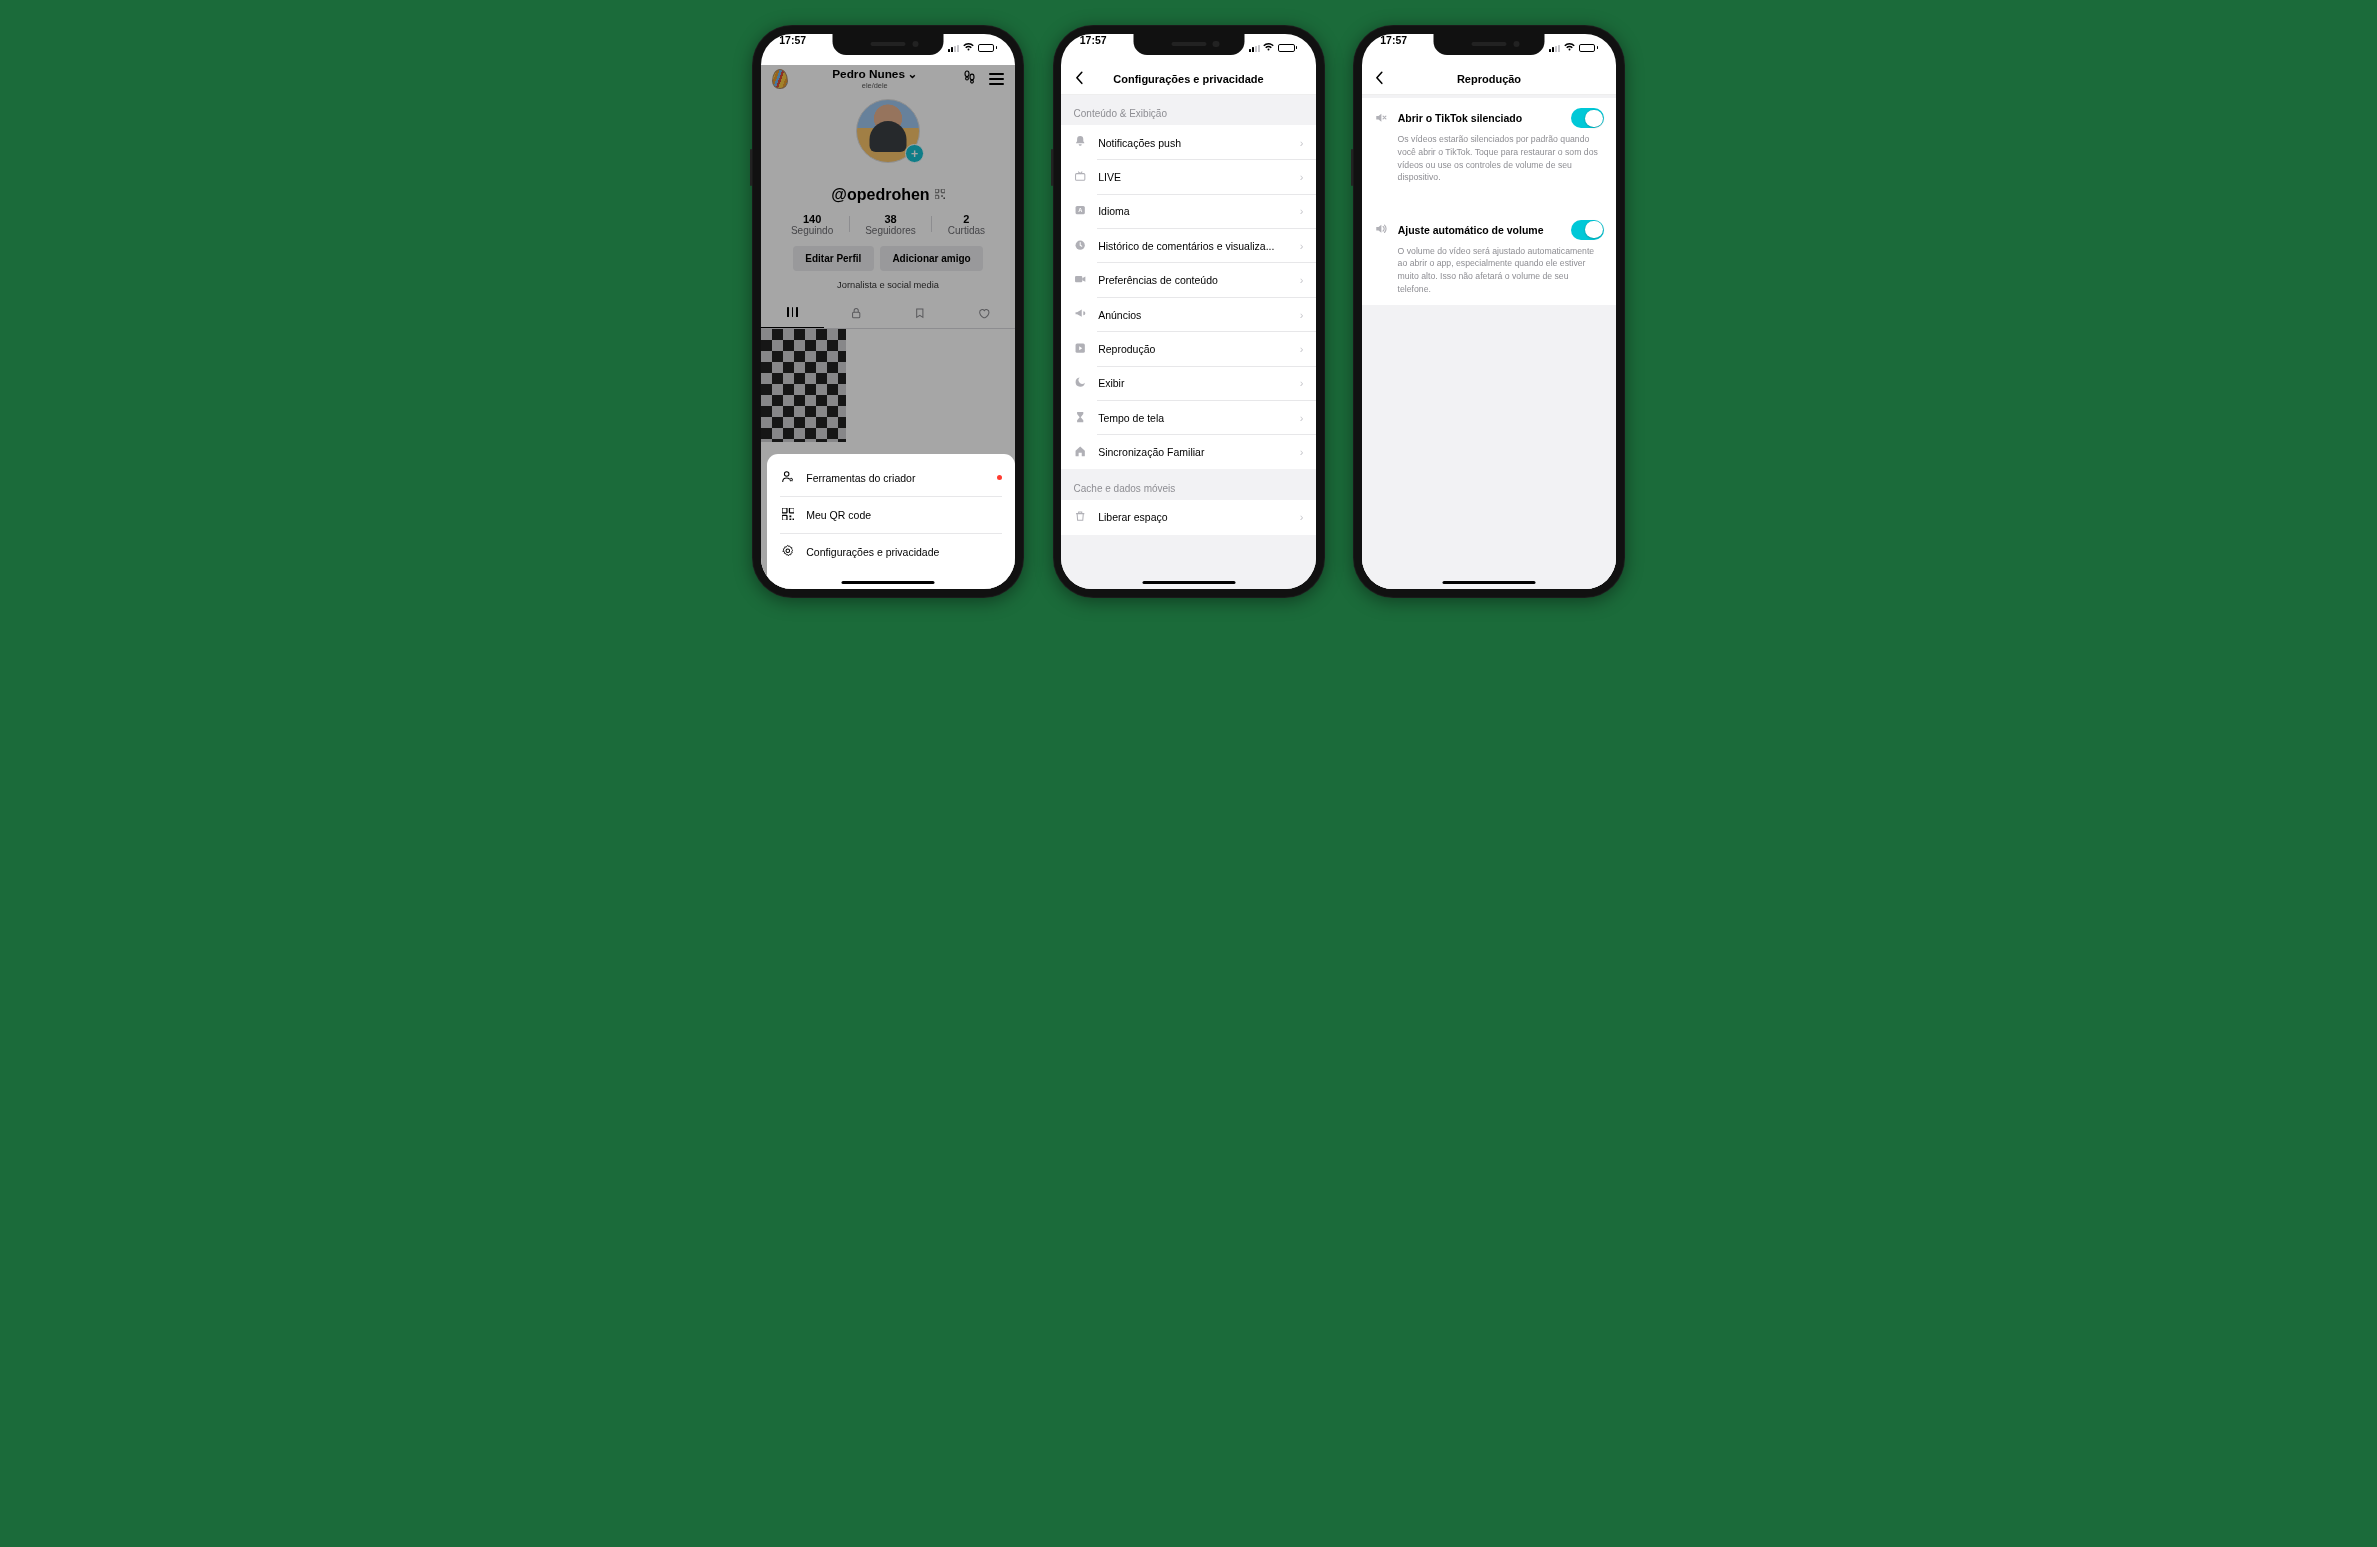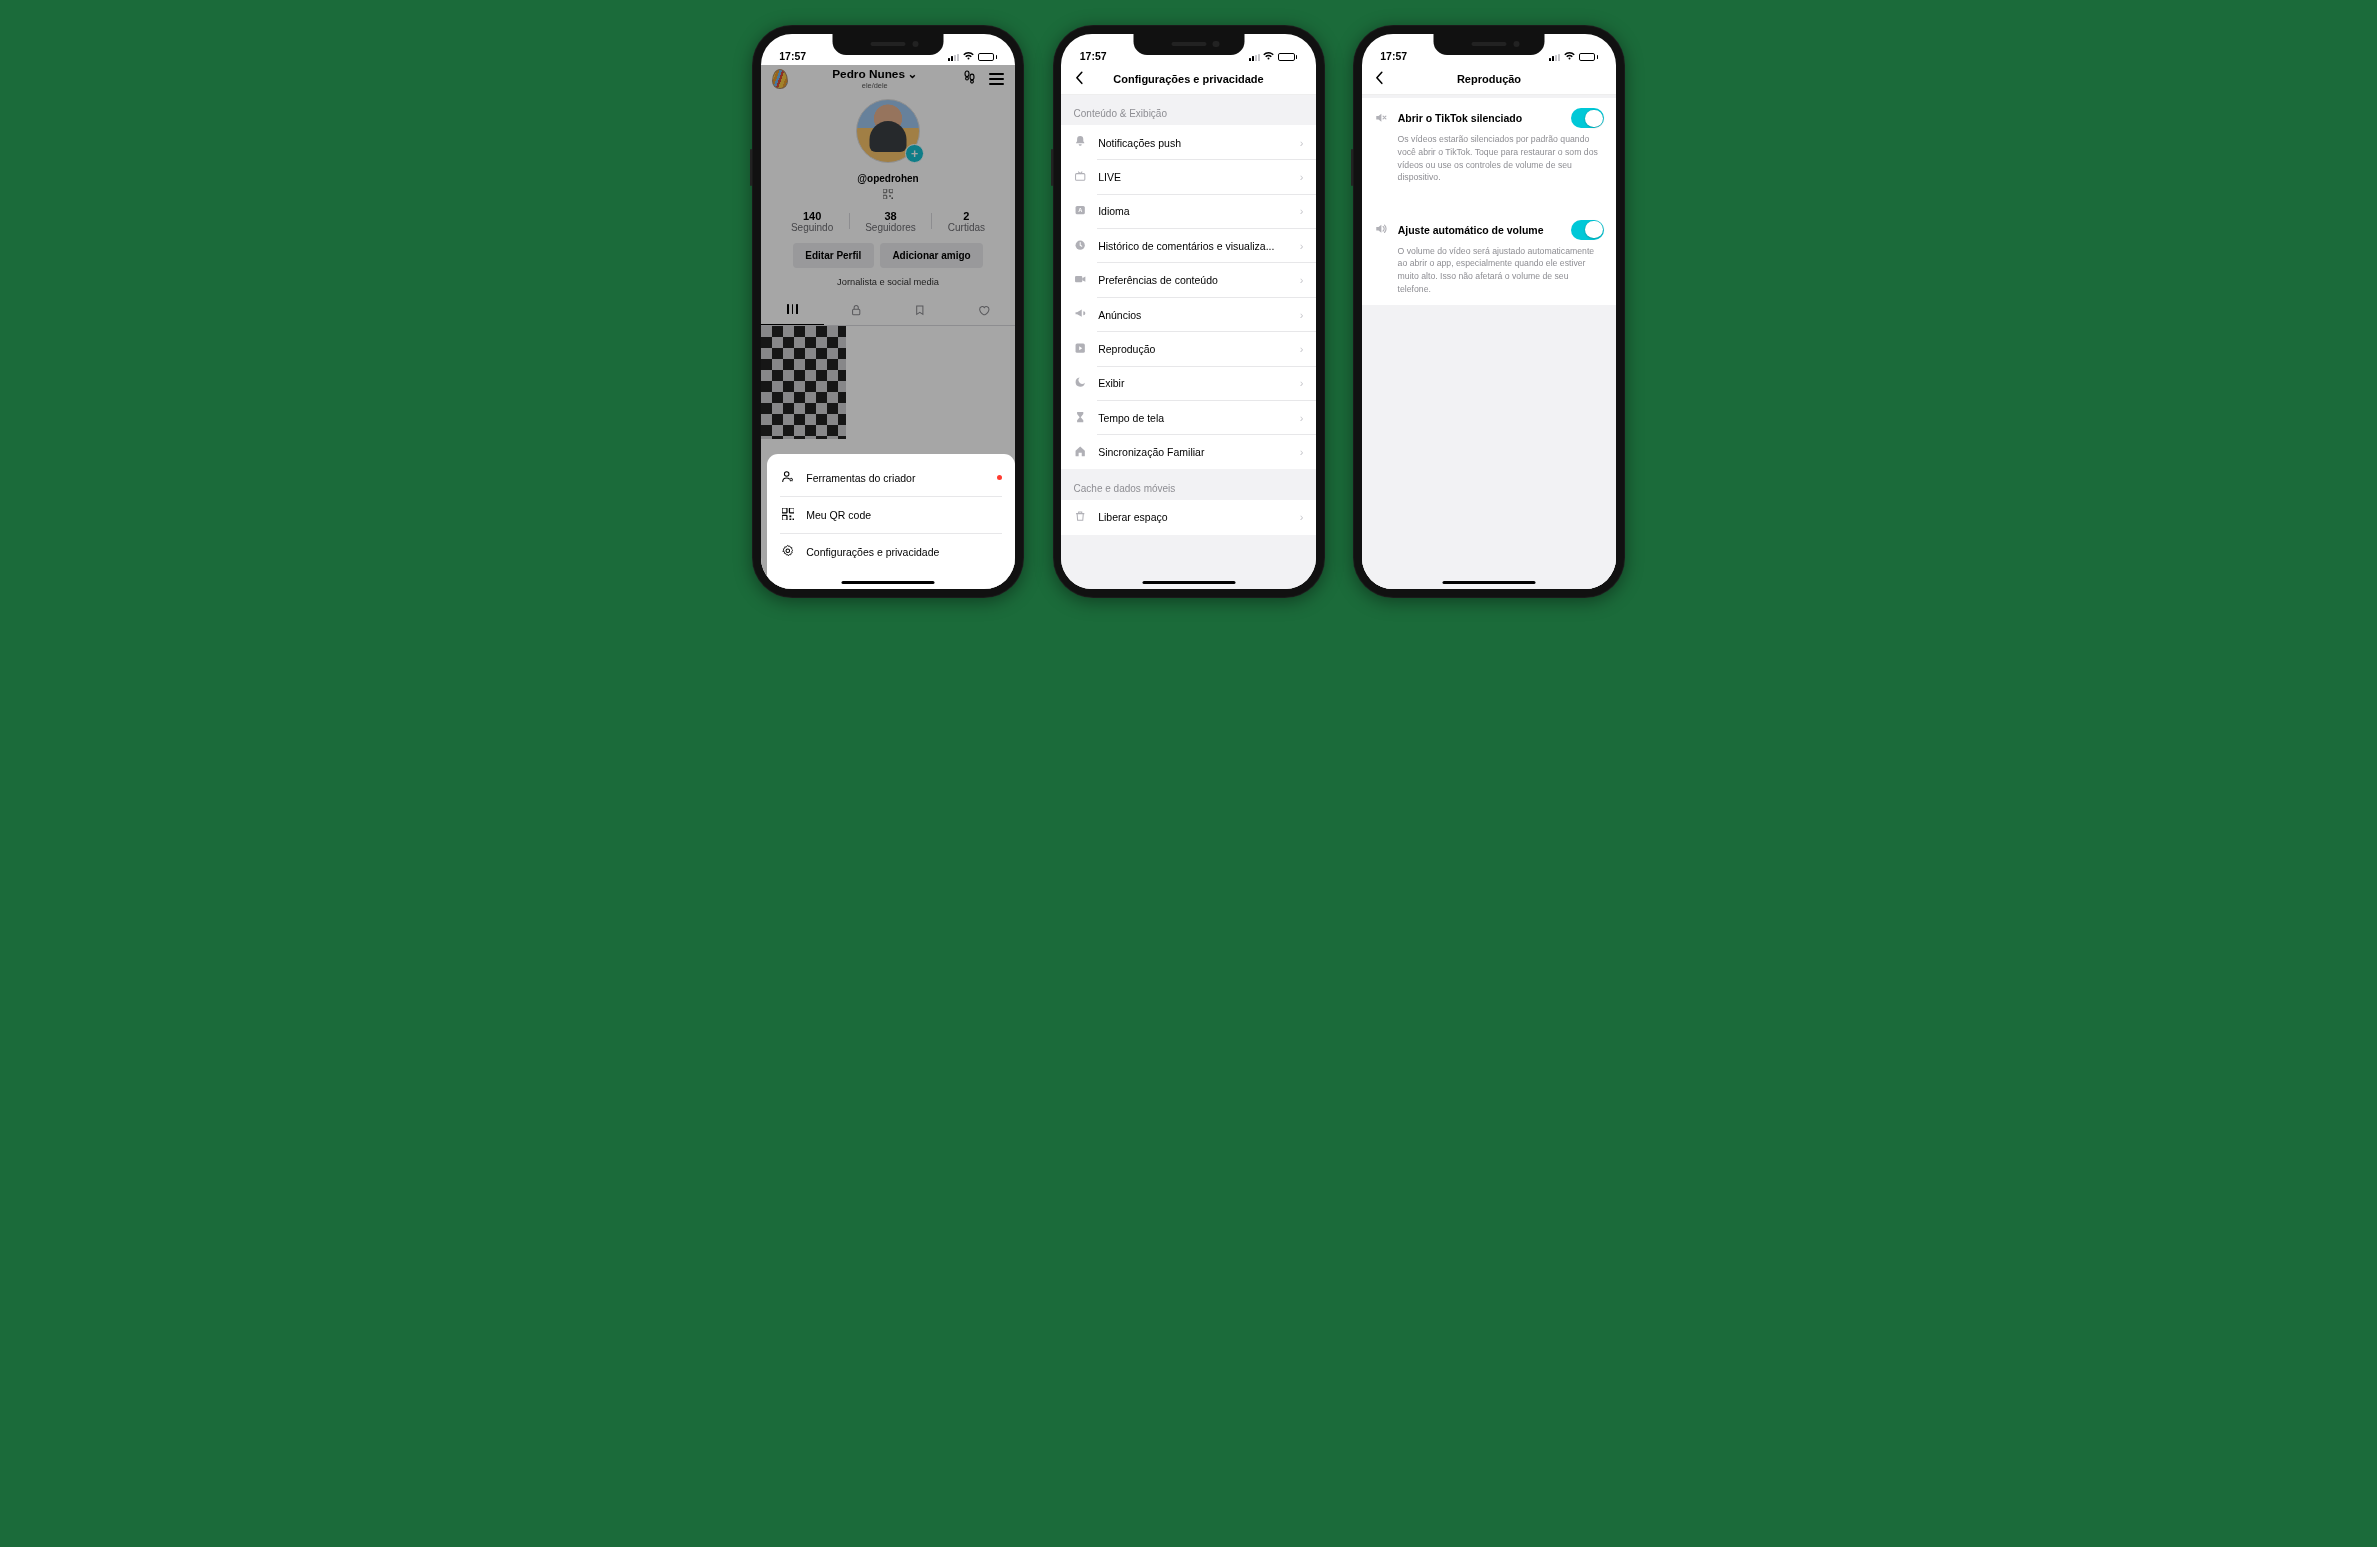--- a/index.html
+++ b/index.html
@@ -62,21 +62,20 @@
     border-bottom-right-radius: 13.6px;
     z-index: 50;
     display:flex; align-items:center; justify-content:center; gap:22px;
   }
   .notch .speaker { width:35px; height:3.7px; background:#222; border-radius:1.9px; }
   .notch .cam { width:6.2px; height:6.2px; background:#222; border-radius:50%; position:absolute; right:25px; top:7.4px;}
   .status-bar {
     height: 31px;
     flex: 0 0 auto;
     display: flex;
-    align-items: flex-end;
     justify-content: space-between;
     padding: 0 18.6px 2.5px 18.6px;
     font-size: 10.5px;
     font-weight: 600;
   }
   .status-right { display:flex; align-items:center; gap:3.7px; }
   .signal { display:flex; align-items:flex-end; gap:1.2px; height:7.4px;}
   .signal span { width:1.9px; background:#000; border-radius:0.6px;}
   .signal span:nth-child(1){height:3.1px;}
   .signal span:nth-child(2){height:4.3px;}
@@ -122,21 +121,21 @@
   }
   .avatar::after{ 
     content:""; position:absolute; left:50%; top:34%; transform:translateX(-50%);
     width:37px; height:31px; background:#3b3f44; border-radius:18.6px 18.6px 6.2px 6.2px;
   }
   .avatar-plus{
     position:absolute; right:calc(50% - 36px); bottom:0;
     width:18.6px;height:18.6px;border-radius:50%;background:#17c1d1;color:#fff;
     display:flex;align-items:center;justify-content:center;font-size:12.4px;font-weight:700;border:1.9px solid #fff;
   }
-  .handle { text-align:center; font-weight:600; font-size:10px; margin-top:10px; display:flex; gap:5px; justify-content:center; align-items:center;flex-direction:column;}
+  .handle { text-align:center; font-weight:600; font-size:16px; margin-top:23px; display:flex; gap:5px; justify-content:center; align-items:center;}
   .qr-mini { font-size:8.7px; color:#555;}
   .stats { display:flex; justify-content:center; gap:0; margin-top:8.7px;}
   .stat { text-align:center; padding:0 16px; position:relative;}
   .stat:not(:last-child)::after{content:"";position:absolute;right:0;top:3.7px;bottom:3.7px;width:0.6px;background:#d9d9dd;}
   .stat-num{font-size:11px;font-weight:700;}
   .stat-lbl{font-size:10px;color:#6b6b70;}
   .btn-row{ display:flex; gap:6.2px; justify-content:center; margin-top:10px;}
   .pill-btn{ background:#ececee; border:none; border-radius:3.7px; padding:7.4px 12.4px; font-size:10px; font-weight:600;}
   .bio{ text-align:center; font-size:9.3px; margin-top:8.7px; color:#333;}
   .tabs{ display:flex; margin-top:11px; border-bottom:0.6px solid #d9d9dd;}

